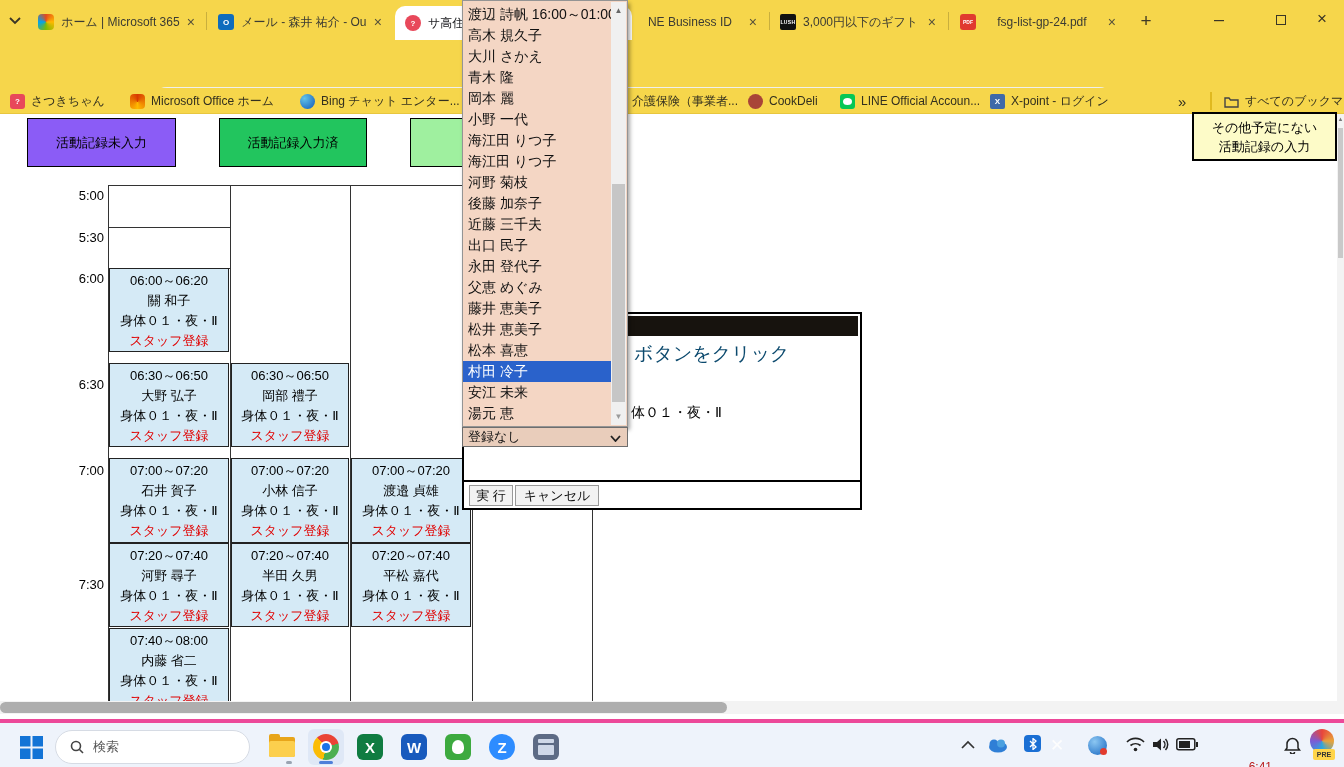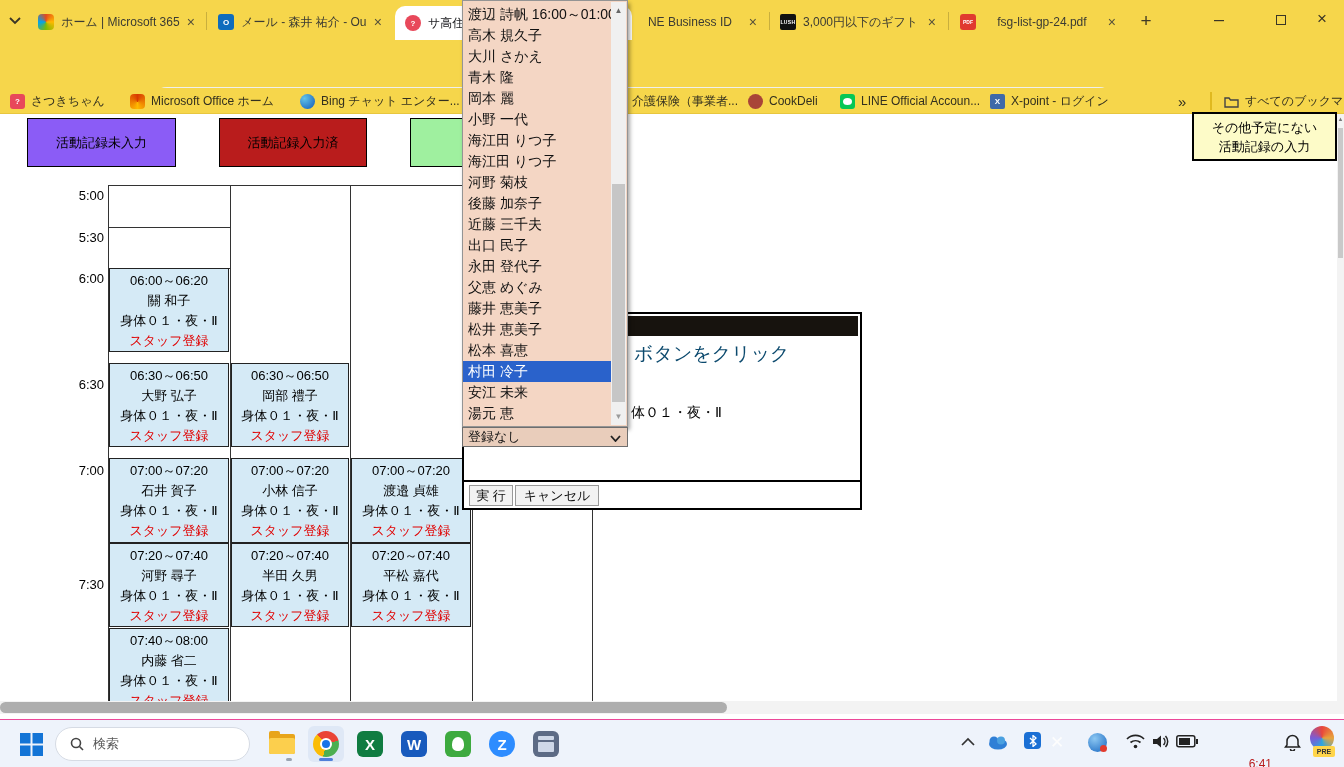--- a/index.html
+++ b/index.html
@@ -73,21 +73,21 @@
   .selectbox { position:absolute; left:462px; top:427px; width:166px; height:20px; background:#e9cdbb; border:1px solid #6e6e6e; z-index:50; font-size:13px; line-height:18px; padding-left:5px; color:#111; }
 
   
   .hscroll { position:absolute; left:0; top:701px; width:1344px; height:13px; background:#f3f3f3; z-index:30; }
   .hthumb { position:absolute; left:0; top:1px; width:727px; height:11px; background:#aeaeae; border-radius:6px; }
   .vscroll { position:absolute; left:1337px; top:114px; width:7px; height:587px; background:#f3f3f3; z-index:30; }
   .vthumb { position:absolute; left:1px; top:14px; width:5px; height:130px; background:#c9c9c9; }
   .varrow { position:absolute; left:0; top:2px; width:7px; font-size:6px; color:#777; text-align:center; }
 
   
-  .taskbar { position:absolute; left:0; top:719px; width:1344px; height:48px; background:#eef3fb; border-top:1px solid #ec4899; }
+  .taskbar { position:absolute; left:0; top:719px; width:1344px; height:48px; background:#eef3fb; border-top:4px solid #ec4899; }
   .searchpill { position:absolute; left:55px; top:7px; width:195px; height:34px; border-radius:17px; background:#fff; border:1px solid #d6dbe4; display:flex; align-items:center; gap:9px; padding-left:14px; font-size:13px; color:#555; }
   .tb-app { position:absolute; top:6px; width:36px; height:36px; display:flex; align-items:center; justify-content:center; border-radius:6px; }
   .appico { width:26px; height:26px; border-radius:6px; display:flex; align-items:center; justify-content:center; font-size:15px; font-weight:bold; color:#fff; }
   .chrome-wrap { background:#dfe8f6; }
   .runline { position:absolute; top:38px; height:3px; border-radius:2px; }
   .folder { position:relative; width:26px; height:20px; }
   .folder .back { position:absolute; left:0; top:0; width:26px; height:20px; background:#e8a51a; border-radius:2px; }
   .folder .tab2 { position:absolute; left:0; top:-3px; width:11px; height:6px; background:#e8a51a; border-radius:2px 2px 0 0; }
   .folder .front { position:absolute; left:0; top:4px; width:26px; height:16px; background:#fccf4d; border-radius:2px; }
   .chromeico { position:relative; width:26px; height:26px; border-radius:50%; background:conic-gradient(from -45deg,#ea4335 0 33%,#4caf50 0 66%,#fbbc05 0 100%); }
@@ -232,21 +232,21 @@
         </svg>
       <span class="t">すべてのブックマーク</span>
     </div>
   </div>
 
   <div class="content">
 
     <div class="legend" style="left:27px;top:4px;width:149px;background:#8b5cf6">
       <span>活動記録未入力</span>
     </div>
-    <div class="legend" style="left:219px;top:4px;width:148px;background:#b91c1c">
+    <div class="legend" style="left:219px;top:4px;width:148px;background:#22c55e">
       <span>活動記録入力済</span>
     </div>
     <div class="legend" style="left:410px;top:4px;width:150px;background:#9ff09f">
       <span>予定に</span>
     </div>
     <div class="legend" style="left:1192px;top:-2px;width:145px;background:#fdfbc8;flex-direction:column;line-height:19px;border-width:2px">
       <span>その他予定にない</span>
       <span>活動記録の入力</span>
     </div>
 

